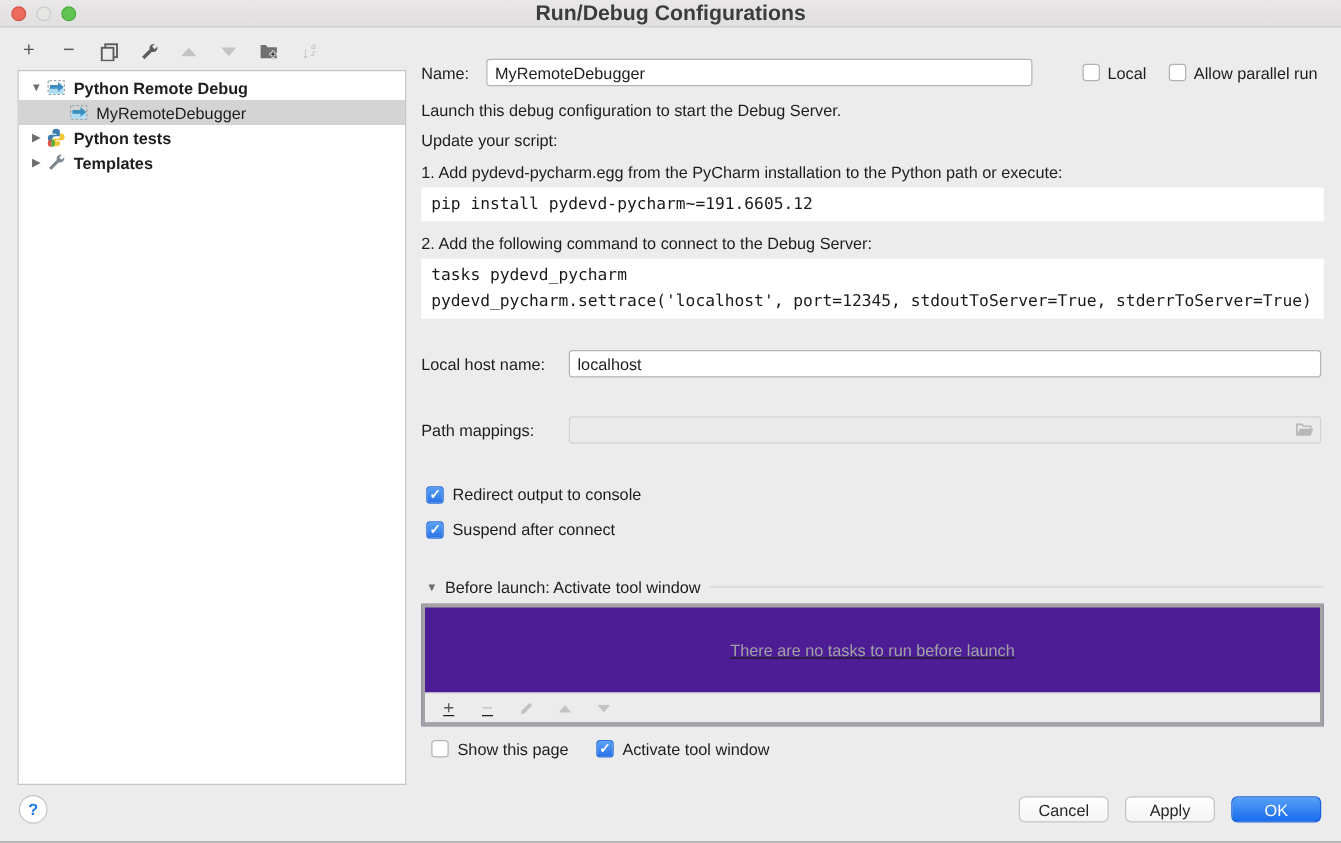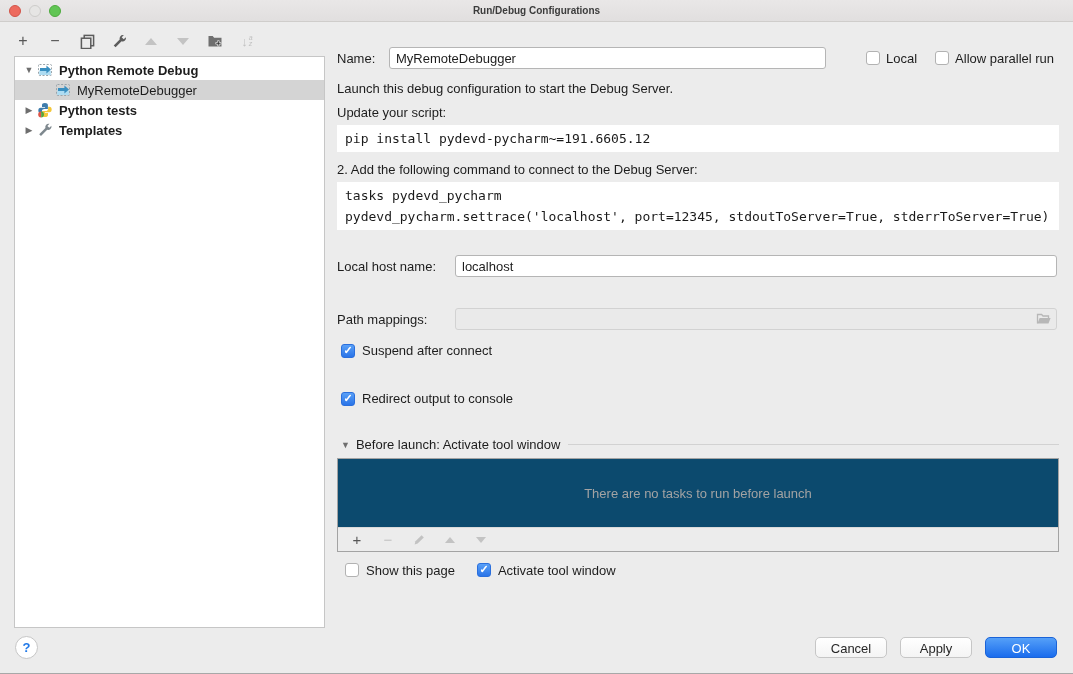--- a/index.html
+++ b/index.html
@@ -12,21 +12,21 @@
   }
   
   .titlebar { position:absolute; top:0; left:0; right:0; height:22px;
     background:linear-gradient(#e9e7e7,#e1dfdf); border-bottom:1px solid #cfcdcb;
     display:flex; align-items:center; }
   .tl { width:12px; height:12px; border-radius:50%; margin-left:8px; }
   .tl.red   { background:#ed6a5e; border:1px solid #d25449; margin-left:9px; }
   .tl.mid   { background:#e6e5e4; border:1px solid #cdccca; }
   .tl.green { background:#61c554; border:1px solid #4dab3e; }
   .title { position:absolute; left:0; right:0; text-align:center;
-    font-weight:700; color:#3c3c3c; font-size:10px; pointer-events:none; }
+    font-weight:700; color:#3c3c3c; font-size:17px; pointer-events:none; }
   
   .side-toolbar { position:absolute; top:28px; left:14px; height:26px;
     display:flex; align-items:center; gap:14px; }
   .tbi { width:18px; height:18px; display:flex; align-items:center; justify-content:center;
     font-size:16px; color:#565656; }
   .tbi.dis { color:#c3c3c3; }
   .tri-up   { width:0; height:0; border-left:6px solid transparent; border-right:6px solid transparent; border-bottom:7px solid #c3c3c3; }
   .tri-down { width:0; height:0; border-left:6px solid transparent; border-right:6px solid transparent; border-top:7px solid #c3c3c3; }
   .sort-az { display:flex; align-items:center; color:#c0c0c0; font-size:13px; }
   .sort-az .letters { display:flex; flex-direction:column; font-size:7px; line-height:6px; font-style:normal; margin-left:1px; color:#c0c0c0; }
@@ -68,21 +68,21 @@
   .focused { border:1px solid #5d92dc; box-shadow:0 0 0 3px #a5c6ef; }
   .pm-row { margin-top:31px; }
   .pm-field { width:602px; height:22px; border:1px solid #d2d2d2; border-radius:3px;
     background:#eaeaea; display:flex; align-items:center; justify-content:flex-end; padding:0 4px; }
   .opt { margin-top:13px; display:flex; align-items:center; gap:7px; margin-left:4px; }
   .opt.gap-top { margin-top:33px; }
   
   .bl-header { margin-top:31px; display:flex; align-items:center; margin-left:4px; }
   .bl-chev { font-size:9px; color:#6e6e6e; margin-right:6px; }
   .bl-line { flex:1; height:1px; background:#d2d2d2; margin-left:8px; }
-  .tasks { margin-top:6px; border:1px solid #a3a3a3; background:#0c4a6e; }
+  .tasks { margin-top:6px; border:3px solid #a3a3a3; background:#4c1d95;text-decoration:underline; }
   .tasks-empty { height:68px; display:flex; align-items:center; justify-content:center;
     color:#a3a3a3; }
   .tasks-bar { height:24px; background:#ececec; border-top:1px solid #dadada;
     display:flex; align-items:center; gap:13px; padding-left:10px; }
   .tasks-bar .tbi { font-size:15px; }
   .tri-up.sm, .tri-down.sm { border-left-width:5px; border-right-width:5px; }
   .tri-up.sm { border-bottom-width:6px; } .tri-down.sm { border-top-width:6px; }
   .footer-opts { margin-top:11px; display:flex; align-items:center; gap:22px; margin-left:8px; }
   .fopt { display:flex; gap:7px; }
   
@@ -189,20 +189,21 @@
         <span>Local</span>
       </span>
       <span class="cbgroup" style="margin-left:18px">
         <span class="cb" data-checked="false"></span>
         <span>Allow parallel run</span>
       </span>
     </div>
 
     <div class="para">Launch this debug configuration to start the Debug Server.</div>
     <div class="para2">Update your script:</div>
+    <div class="step">1. Add pydevd-pycharm.egg from the PyCharm installation to the Python path or execute:</div>
     <div class="code">pip install pydevd-pycharm~=191.6605.12</div>
     <div class="step">2. Add the following command to connect to the Debug Server:</div>
     <div class="code"><span>tasks pydevd_pycharm</span>
 <span>pydevd_pycharm.settrace('localhost', port=12345, stdoutToServer=True, stderrToServer=True)</span>
 </div>
 
     <div class="row form-row first">
       <span class="flabel">Local host name:</span>
       <input class="txt wide" type="text" value="localhost" style="">
     </div>
@@ -211,27 +212,27 @@
     <div class="row pm-row">
       <span class="flabel" style="width:118px">Path mappings:</span>
       <div class="pm-field">
         <svg width="16" height="16" viewBox="0 0 16 16">
             <path d="M1.5 12.5 3.6 7h11l-2.1 5.5z" fill="#b7b7b7"></path>
             <path d="M1.5 12.5V3.5h4.1L7 5h5.5v2" fill="none" stroke="#b7b7b7" stroke-width="1.3"></path>
           </svg>
       </div>
     </div>
 
+    <div class="opt gap-top">
+      <span class="cb" data-checked="true"></span>
+      <span>Redirect output to console</span>
+    </div>
     <div class="opt">
       <span class="cb" data-checked="true"></span>
       <span>Suspend after connect</span>
-    </div>
-    <div class="opt gap-top">
-      <span class="cb" data-checked="true"></span>
-      <span>Redirect output to console</span>
     </div>
 
     <div class="bl-header">
       <span class="bl-chev">▼</span>
       <span>Before launch: Activate tool window</span>
       <span class="bl-line"></span>
     </div>
 
     <div class="tasks">
       <div class="tasks-empty">There are no tasks to run before launch</div>

